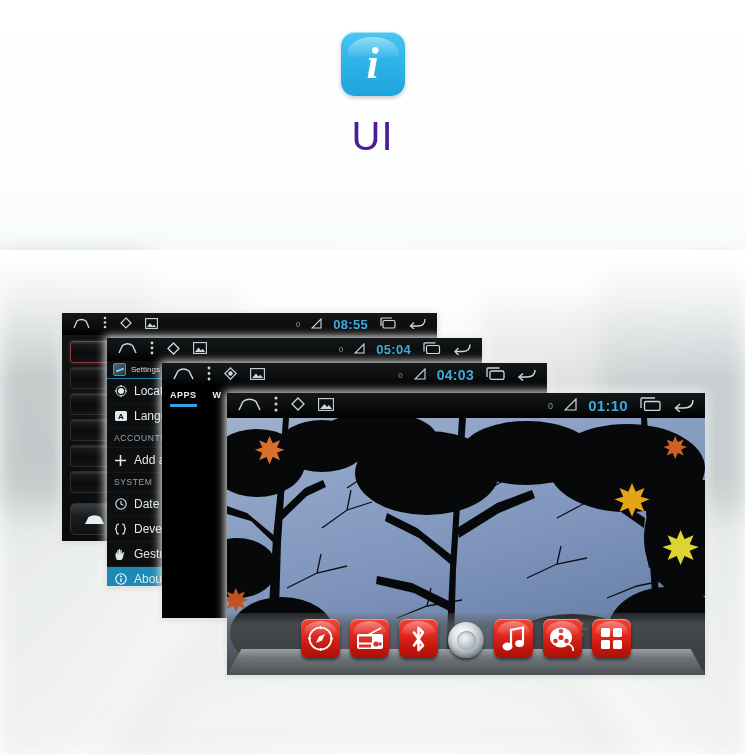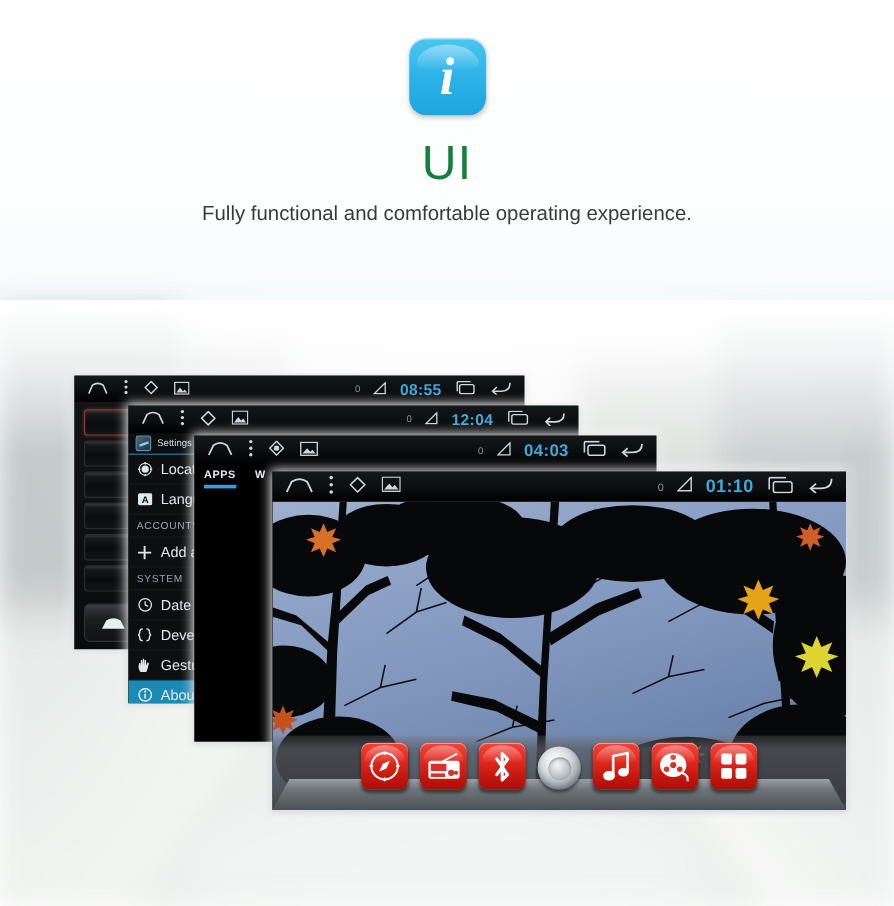--- a/index.html
+++ b/index.html
@@ -58,21 +58,21 @@
     border-radius:50% 50% 45% 45%/ 75% 75% 25% 25%;
     background: linear-gradient(180deg, rgba(255,255,255,.42), rgba(255,255,255,0));
   }
   .ui-icon .glyph {
     position:absolute; inset:0; color:#fff;
     font-family:"Liberation Serif", serif;
     font-style:italic; font-weight:bold; font-size:44px;
     line-height:64px;
   }
   .ui-word {
-    margin-top:18px; font-size:40px; color:#15803d; letter-spacing:1px;
+    margin-top:18px; font-size:40px; color:#4c1d95; letter-spacing:1px;
     font-weight:300;
   }
   .headline {
     margin-top:28px; font-size:26px; color:#333; font-weight:400;
   }
   .subline {
     margin-top:9px; font-size:17px; color:#3a3a3a; font-weight:400;
   }
 
   
@@ -257,21 +257,20 @@
     <ellipse cx="372" cy="470" rx="210" ry="70" fill="#f2f5f4" opacity=".6"></ellipse>
   </svg>
   <div class="bg-fade-top"></div>
 
   <div class="header">
     <div class="ui-icon">
       <div class="gloss"></div>
       <div class="glyph">i</div>
     </div>
     <div class="ui-word">UI</div>
-    <div class="subline">Fully functional and comfortable operating experience.</div>
   </div>
 
   <div class="screens">
 
     <div class="screen" style="left:62px; top:313px; width:375px; height:228px;">
       <div class="statusbar" style="height:22px; font-size:13px;">
         <div class="sb-left">
           <span class="ic">
             <svg width="17" height="11" viewBox="0 0 17 11">
                 <path d="M1 10 L4 3 Q8.5 0 13 3 L16 10" fill="none" stroke="#cfd6dc" stroke-width="1.3"></path>
@@ -364,21 +363,21 @@
           </span>
         </div>
         <div class="sb-spacer"></div>
         <div class="sb-right">
           <span class="sb-bt">0</span>
           <span class="ic">
             <svg width="11" height="11" viewBox="0 0 11 11">
                 <path d="M10 1 L10 10 L1 10 Z" fill="none" stroke="#cfd6dc" stroke-width="1.1"></path>
               </svg>
           </span>
-          <span class="sb-time">12:04</span>
+          <span class="sb-time">05:04</span>
           <span class="ic">
             <svg width="19" height="12" viewBox="0 0 19 12">
                 <rect x="4.5" y="3.5" width="13" height="8" rx="1.6" fill="none" stroke="#cfd6dc" stroke-width="1.2"></rect>
                 <path d="M2 9.5 L2 1.8 Q2 .8 3 .8 L13.5 .8" fill="none" stroke="#cfd6dc" stroke-width="1.2"></path>
               </svg>
           </span>
           <span class="ic">
             <svg width="19" height="13" viewBox="0 0 19 13">
                 <path d="M18 2.5 Q18 9.5 10.5 9.5 L3.5 9.5" fill="none" stroke="#cfd6dc" stroke-width="1.4"></path>
                 <path d="M6.5 6 L3 9.5 L6.5 13" fill="none" stroke="#cfd6dc" stroke-width="1.4"></path>

